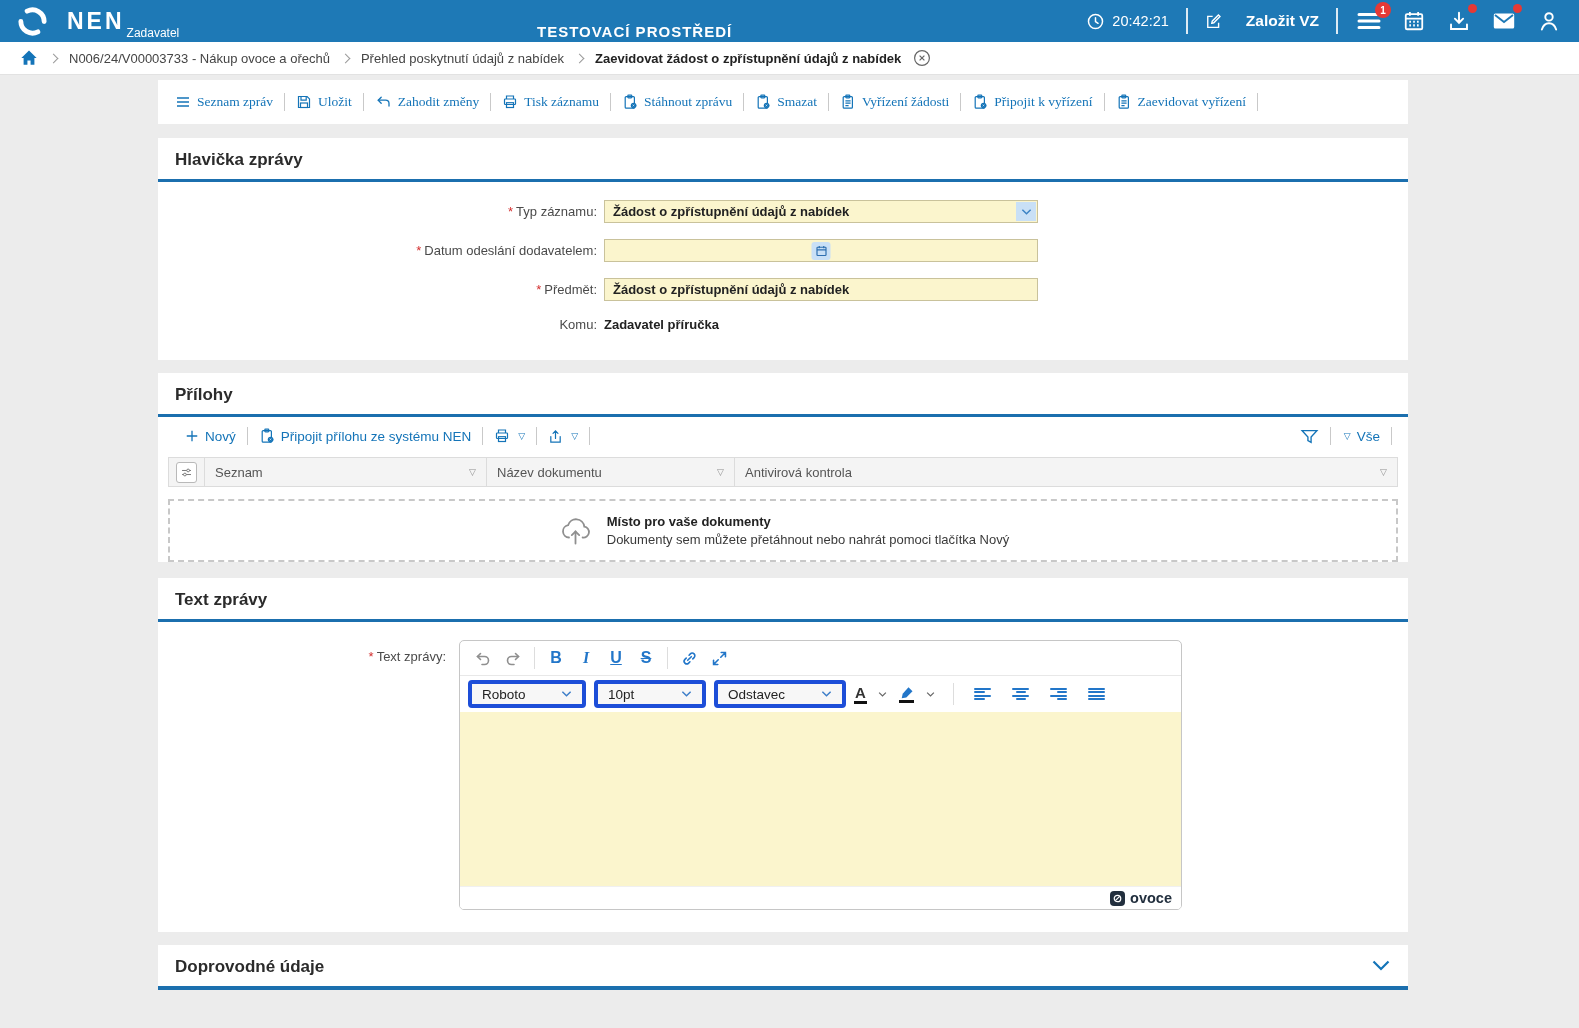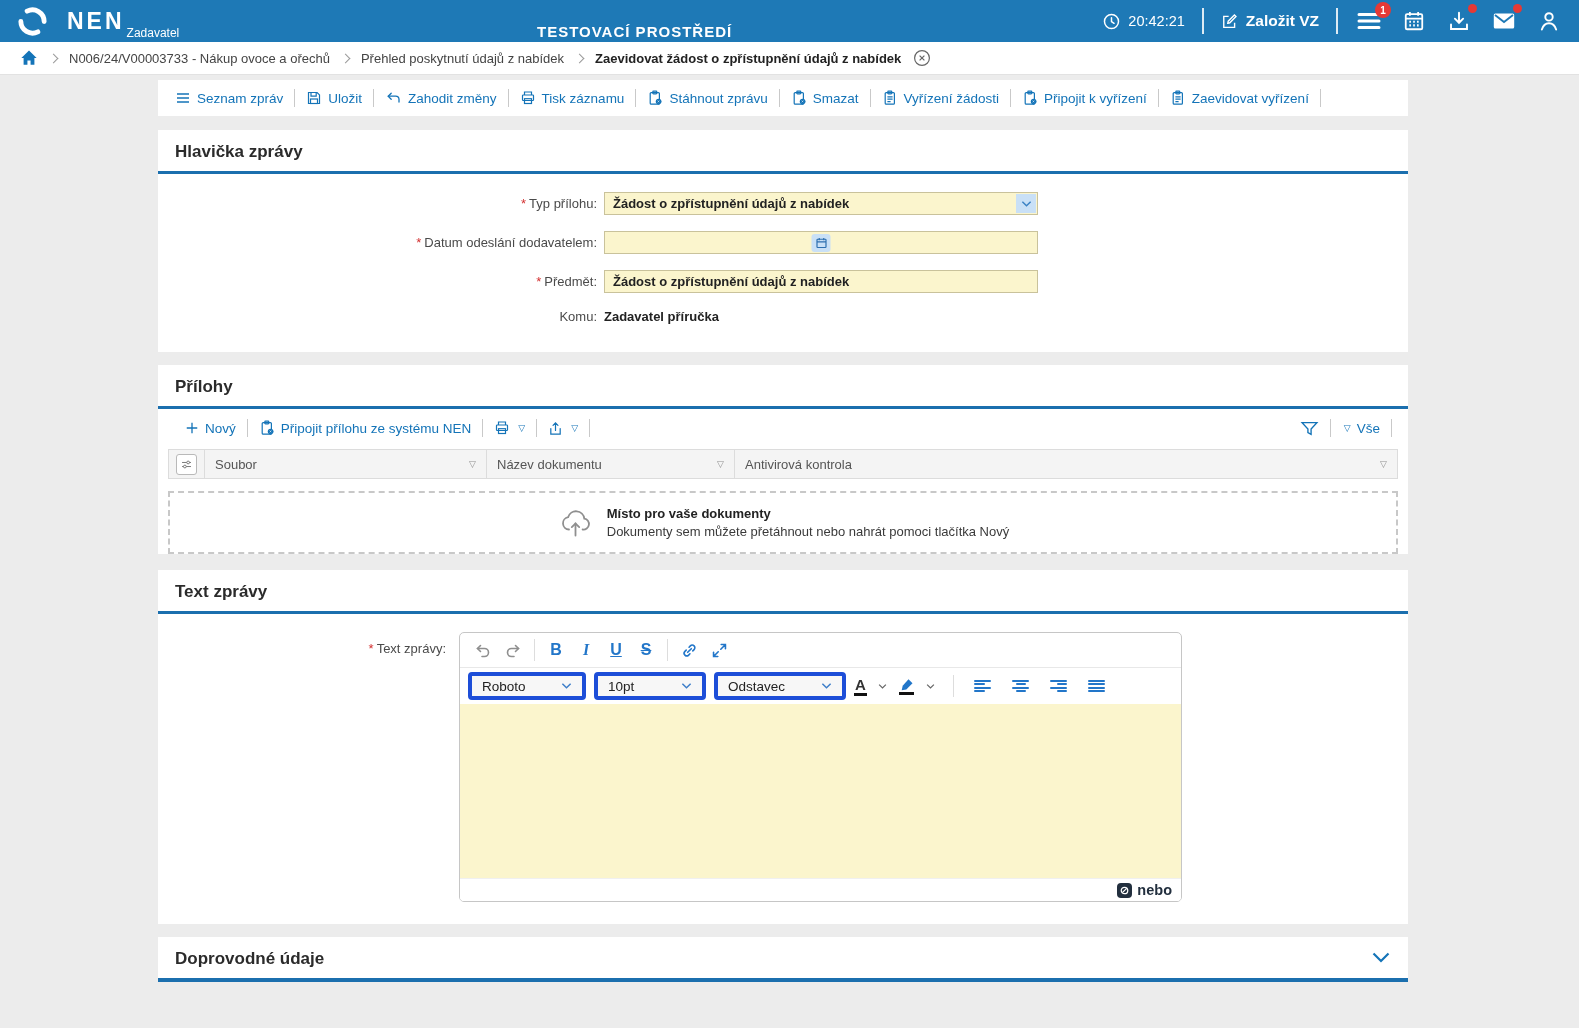--- a/index.html
+++ b/index.html
@@ -18,21 +18,21 @@
     display:flex; align-items:center; position:relative;
   }
   .logo { display:flex; align-items:center; gap:18px; margin-left:16px; }
   .logo-text { display:flex; align-items:flex-end; }
   .logo-main { font-size:23px; font-weight:bold; letter-spacing:3px; line-height:1; }
   .logo-sub { font-size:12px; margin-left:2px; margin-bottom:-7px; }
   .env-title { position:absolute; left:537px; top:23px; font-size:15px; font-weight:bold; letter-spacing:1px; }
   .topbar-right { margin-left:auto; display:flex; align-items:center; gap:17px; margin-right:16px; }
   .time-wrap { display:flex; align-items:center; gap:8px; font-size:14.5px; }
   .vdiv { width:2px; height:26px; background:rgba(255,255,255,.85); }
-  .create-vz { display:flex; align-items:center; gap:8px; color:#fff; font-size:15.5px; font-weight:bold; }
+  .create-vz { display:flex; align-items:center; gap:24px; color:#fff; font-size:15.5px; font-weight:bold; }
   .icon-btn { position:relative; color:#fff; display:flex; align-items:center; justify-content:center; width:28px; height:28px; }
   .badge {
     position:absolute; top:-5px; right:-8px; min-width:16px; height:16px; border-radius:8px;
     background:#E53935; color:#fff; font-size:10px; font-weight:bold;
     display:flex; align-items:center; justify-content:center; padding:0 4px;
   }
   .dot { position:absolute; top:-3px; right:-4px; width:9px; height:9px; border-radius:50%; background:#E53935; }
 
   
   .breadcrumb {
@@ -42,21 +42,21 @@
   .chev { width:7px; height:7px; border-right:1.5px solid #9a9a9a; border-top:1.5px solid #9a9a9a; transform:rotate(45deg); flex:0 0 auto; }
   .crumb { white-space:nowrap; }
   .crumb-active { font-weight:bold; color:#222; }
   .crumb-close { display:flex; align-items:center; }
 
   
   .content { margin-left:158px; width:1250px; margin-top:5px; }
   .card { background:#fff; margin-bottom:13px; }
 
   
-  .toolbar-card { height:36px; display:flex; align-items:center; padding:0 6px; margin-bottom:14px; }
+  .toolbar-card { height:44px; display:flex; align-items:center; padding:0 6px; margin-bottom:14px;font-family:Liberation Serif, serif; }
   .tb-item { display:flex; align-items:center; gap:6px; color:#1474B8; font-size:13.5px; padding:0 11px; }
   .tb-sep { width:1px; height:18px; background:#c9c9c9; }
 
   
   .section-title-row {
     display:flex; align-items:center; justify-content:space-between;
     padding:12px 17px 9px; border-bottom:3px solid #1B6FAE;
   }
   .section-title { font-size:17px; font-weight:bold; color:#2b2b2b; }
 
@@ -343,21 +343,21 @@
     </button>
     <span class="tb-sep"></span>
   </div>
 
   <section class="card">
     <div class="section-title-row">
       <span class="section-title">Hlavička zprávy</span>
     </div>
     <div class="form">
       <div class="frow">
-        <div class="flabel"><span class="req">*</span><span>Typ přílohu:</span></div>
+        <div class="flabel"><span class="req">*</span><span>Typ záznamu:</span></div>
         <div class="field">
           <span>Žádost o zpřístupnění údajů z nabídek</span>
           <span class="select-chev">
             <svg width="11" height="8" viewBox="0 0 12 8">
                 <path d="M1.5 1.5L6 6l4.5-4.5" fill="none" stroke="#3B82C4" stroke-width="1.6"></path>
               </svg>
           </span>
         </div>
       </div>
       <div class="frow">
@@ -455,21 +455,21 @@
           <svg width="13" height="13" viewBox="0 0 16 16">
               <g fill="none" stroke="#777" stroke-width="1.2">
                 <path d="M2.5 5.5h11M2.5 10.5h11"></path>
                 <circle cx="10" cy="5.5" r="1.7" fill="#fff"></circle>
                 <circle cx="6" cy="10.5" r="1.7" fill="#fff"></circle>
               </g>
             </svg>
         </button>
       </div>
       <div class="col col-1">
-        <span>Soubor</span>
+        <span>Seznam</span>
         <span class="tri">▽</span>
       </div>
       <div class="col col-2">
         <span>Název dokumentu</span>
         <span class="tri">▽</span>
       </div>
       <div class="col col-3">
         <span>Antivirová kontrola</span>
         <span class="tri">▽</span>
       </div>
@@ -620,21 +620,21 @@
         </div>
         <div class="ed-content"></div>
         <div class="ed-status">
           <span class="tiny-brand">
             <span class="tiny-logo">
               <svg width="9" height="9" viewBox="0 0 10 10">
                   <circle cx="5" cy="5" r="3.6" fill="none" stroke="#fff" stroke-width="1.4"></circle>
                   <path d="M2.6 7.4L7.4 2.6" stroke="#fff" stroke-width="1.4"></path>
                 </svg>
             </span>
-            <span>nebo</span>
+            <span>ovoce</span>
           </span>
         </div>
       </div>
     </div>
   </section>
 
   <section class="card">
     <div class="additional-row">
       <span class="section-title">Doprovodné údaje</span>
       <button>

